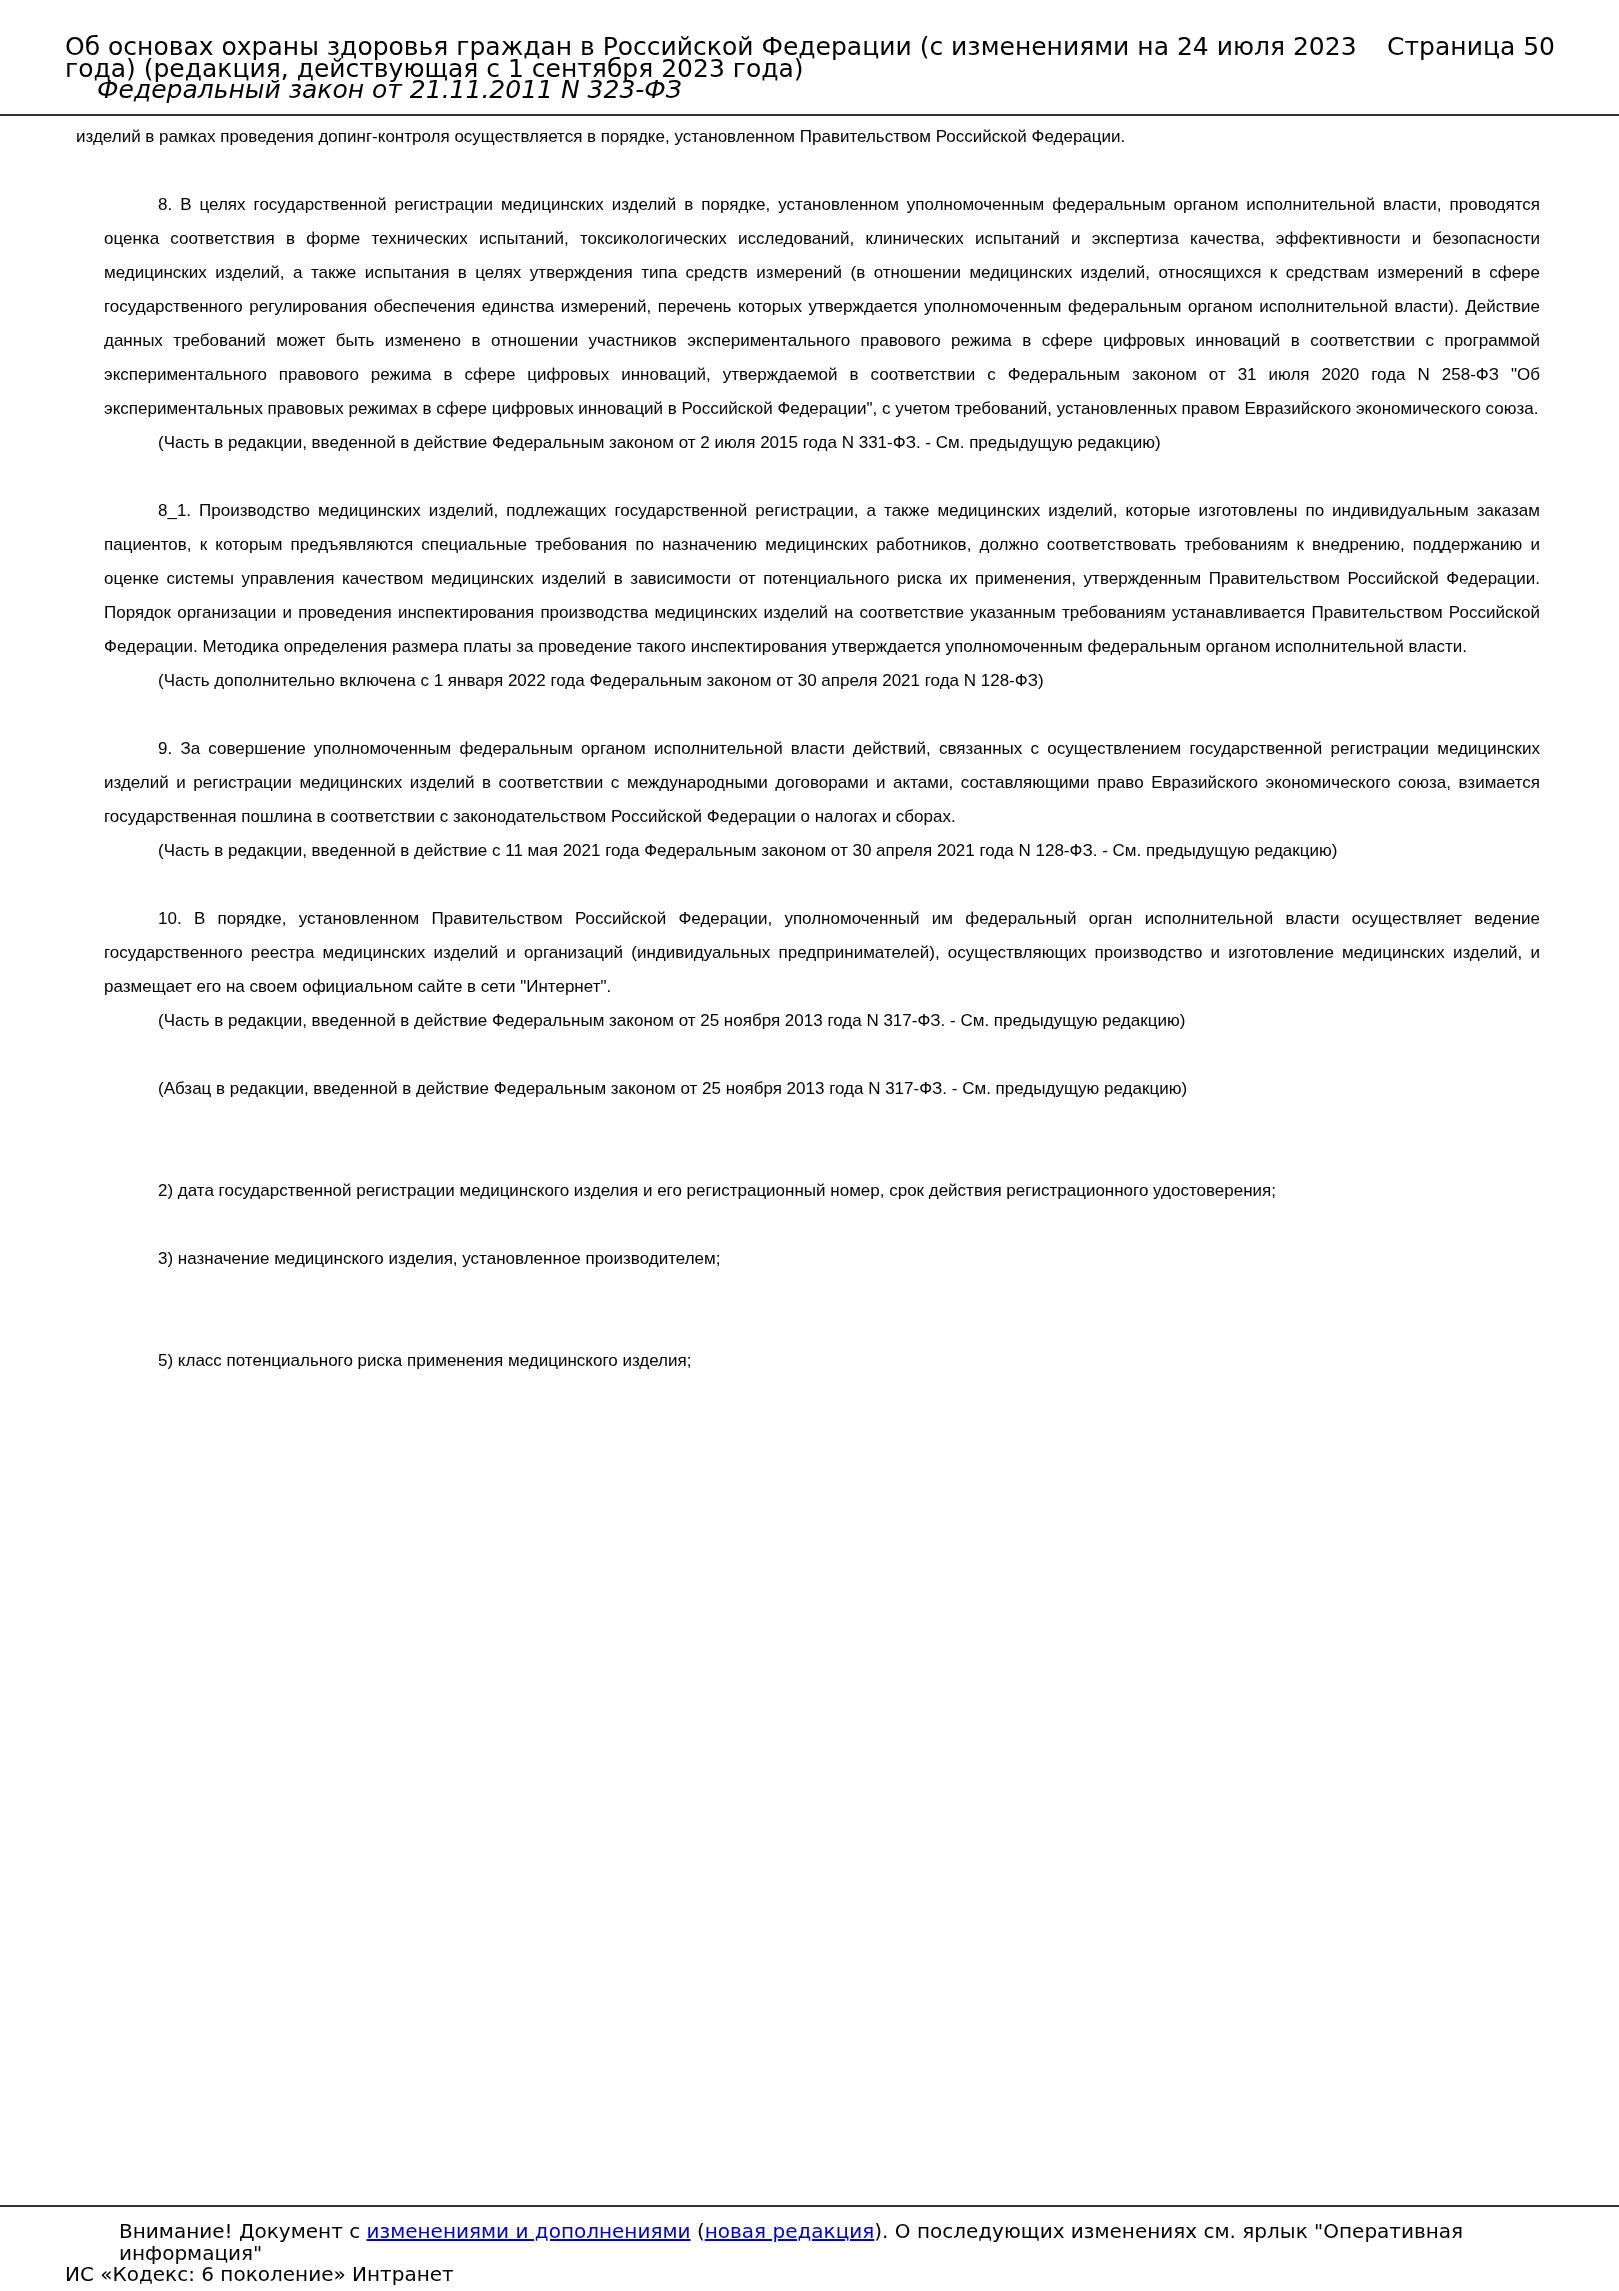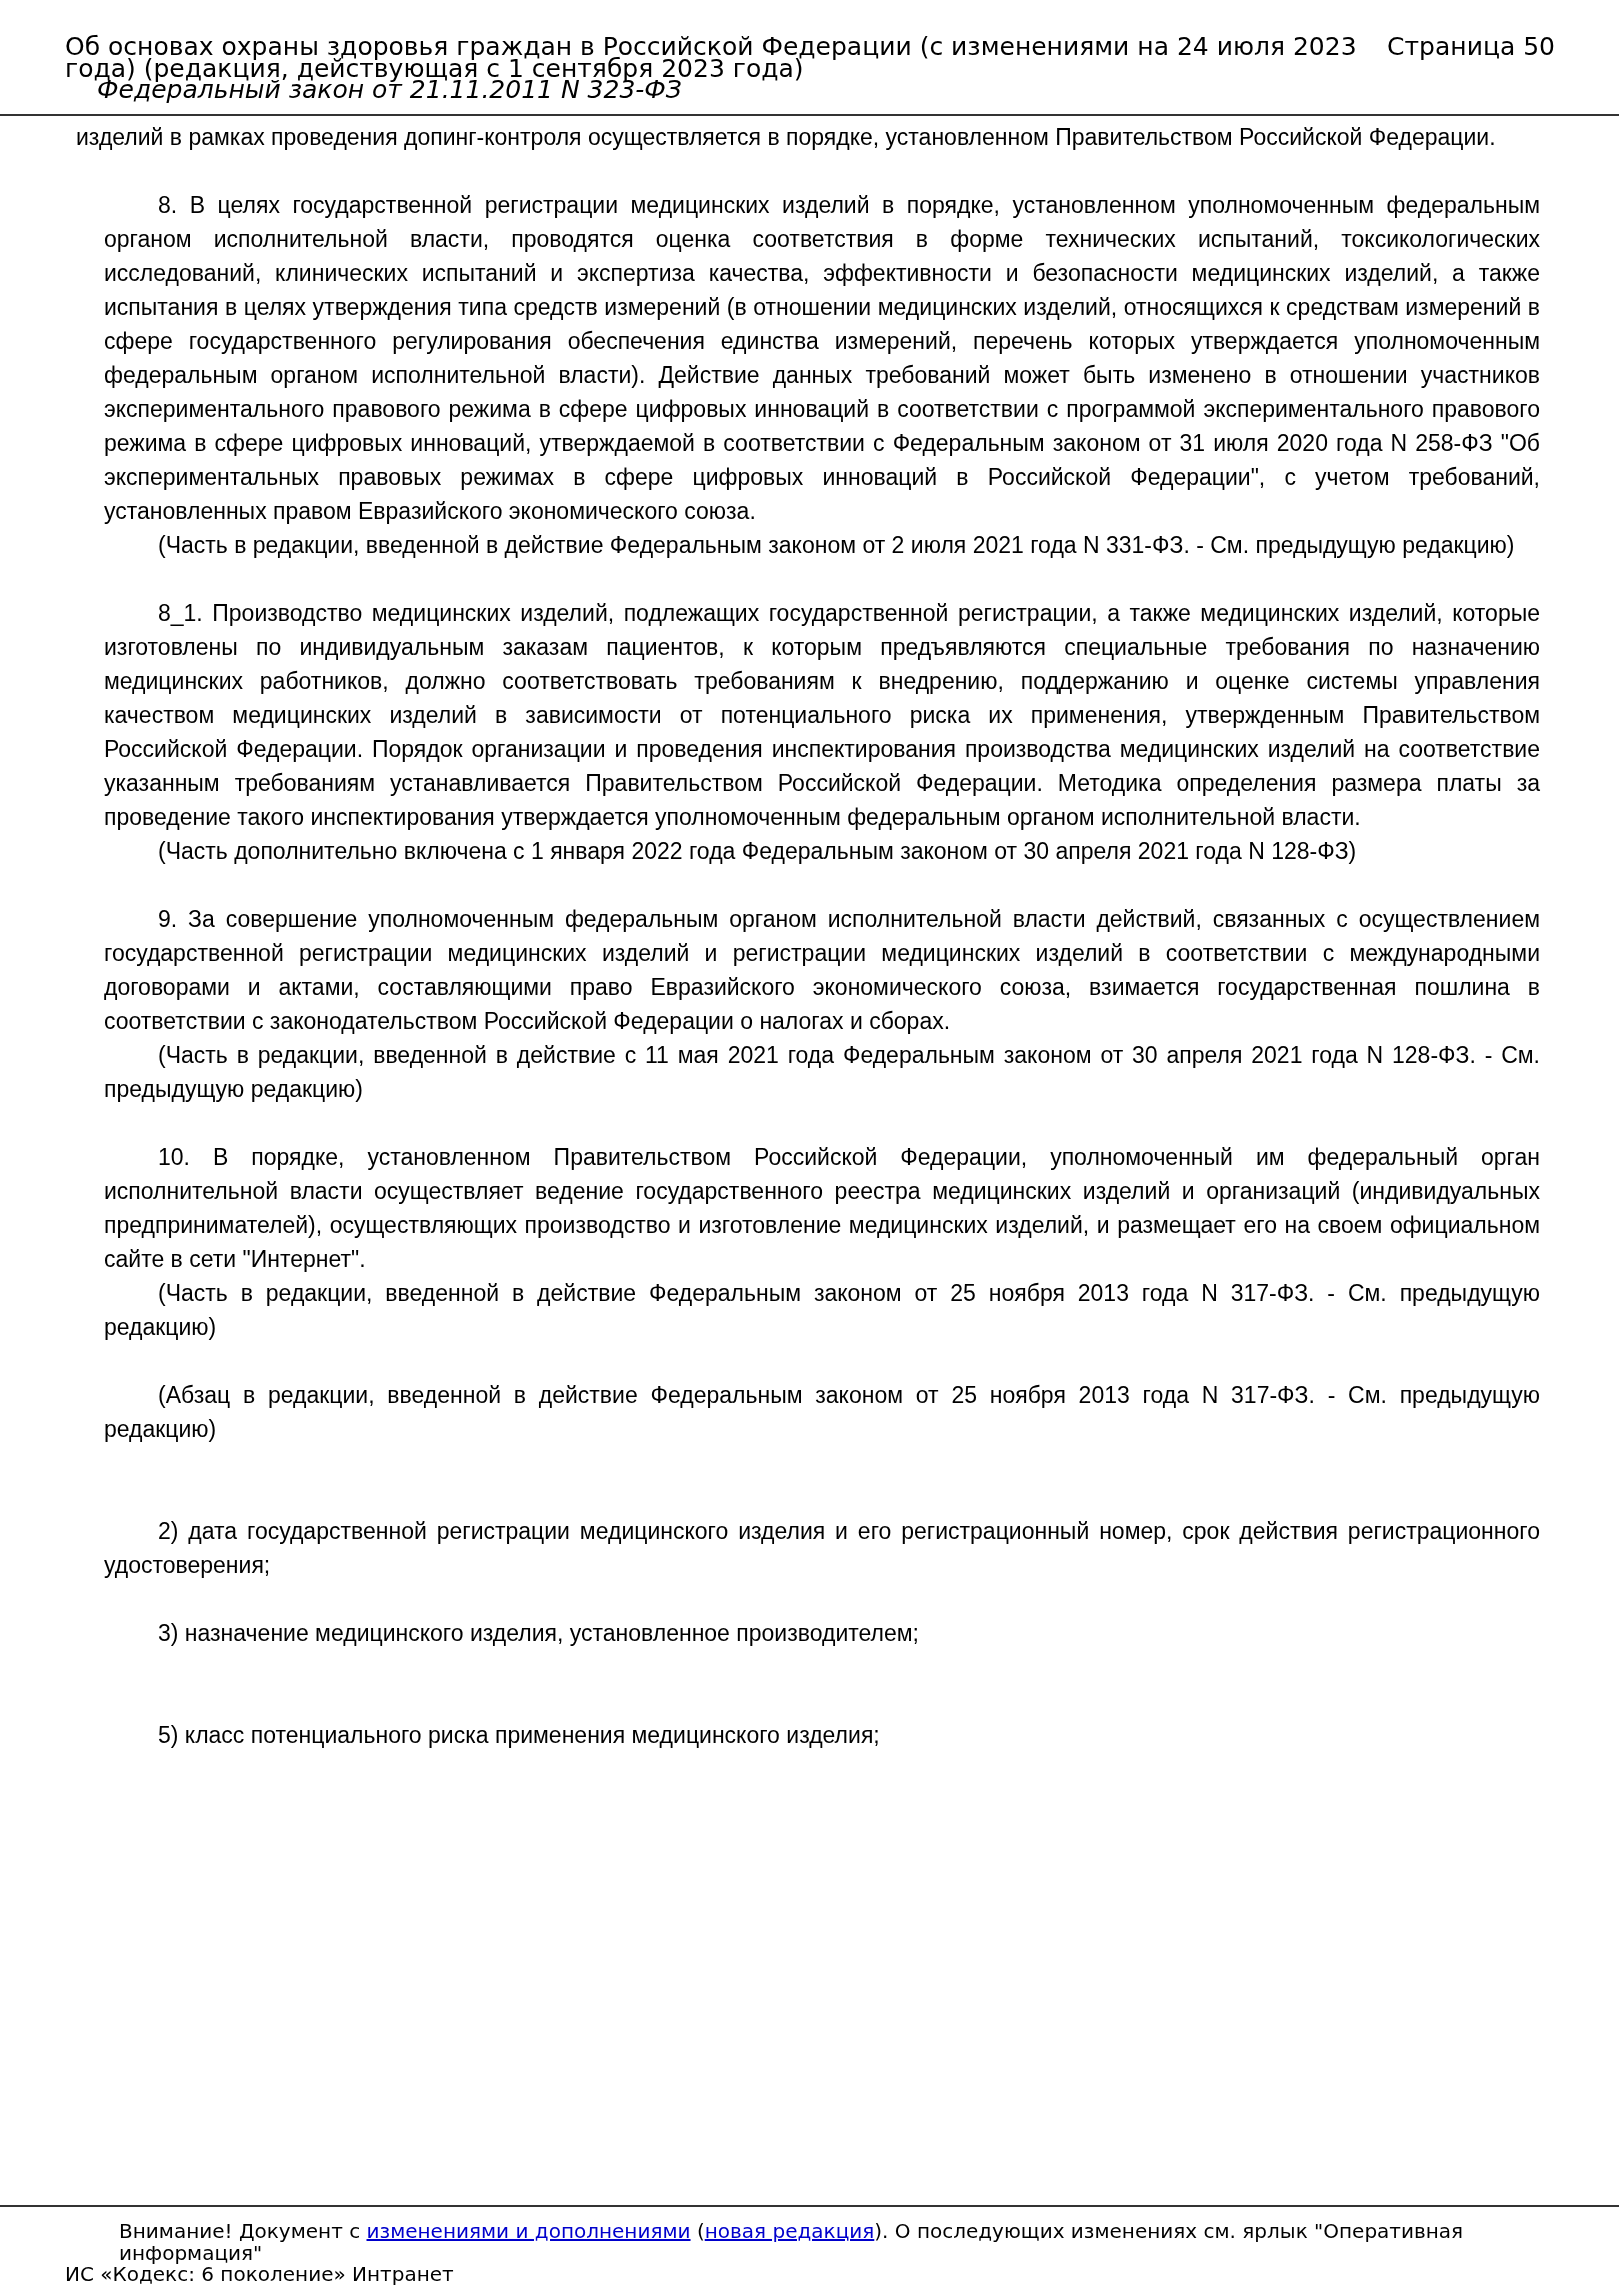--- a/index.html
+++ b/index.html
@@ -2,21 +2,21 @@
 <html><head>
 <meta charset="utf-8">
 <style>
   html, body { margin: 0; padding: 0; background: #ffffff; }
   body { width: 1619px; height: 2292px; position: relative; overflow: hidden; color: #000; }
   .header { position: absolute; left: 65px; top: 36px; width: 1490px; font-family: "DejaVu Sans", sans-serif; font-size: 25px; line-height: 21.6px; }
   .header .title { display: block; width: 1304px; }
   .header .page-no { position: absolute; right: 0; top: 0; }
   .header .law { font-style: italic; margin-left: 32px; }
   .rule-top { position: absolute; left: 0; top: 114px; width: 1619px; height: 2px; background: #333; }
-  .content { position: absolute; left: 76px; top: 120px; width: 1464px; font-family: "Liberation Sans", sans-serif; font-size: 23px; line-height: 34px; text-align: justify; }
+  .content { position: absolute; left: 76px; top: 120px; width: 1464px; font-family: "Liberation Sans", sans-serif; font-size: 17px; line-height: 34px; text-align: justify; }
   .content p { margin: 0; }
   .content p.ind { text-indent: 54px; margin-left: 28px; }
   .content .gap { height: 34px; }
   .rule-bottom { position: absolute; left: 0; top: 2205px; width: 1619px; height: 2px; background: #333; }
   .footer { position: absolute; left: 65px; top: 2221px; width: 1500px; font-family: "DejaVu Sans", sans-serif; font-size: 20px; line-height: 21.6px; }
   .footer .notice { padding-left: 54px; }
   .footer a { color: #0000cc; text-decoration: underline; }
 </style>
 </head>
 <body>
@@ -25,21 +25,21 @@
   <span class="title">Об основах охраны здоровья граждан в Российской Федерации (с изменениями на 24 июля 2023 года) (редакция, действующая с 1 сентября 2023 года)</span>
   <span class="page-no">Страница 50</span>
   <div class="law">Федеральный закон от 21.11.2011 N 323-ФЗ</div>
 </div>
 <div class="rule-top"></div>
 
 <div class="content" id="content">
     <p>изделий в рамках проведения допинг-контроля осуществляется в порядке, установленном Правительством Российской Федерации.</p>
     <div class="gap"></div>
     <p class="ind">8. В целях государственной регистрации медицинских изделий в порядке, установленном уполномоченным федеральным органом исполнительной власти, проводятся оценка соответствия в форме технических испытаний, токсикологических исследований, клинических испытаний и экспертиза качества, эффективности и безопасности медицинских изделий, а также испытания в целях утверждения типа средств измерений (в отношении медицинских изделий, относящихся к средствам измерений в сфере государственного регулирования обеспечения единства измерений, перечень которых утверждается уполномоченным федеральным органом исполнительной власти). Действие данных требований может быть изменено в отношении участников экспериментального правового режима в сфере цифровых инноваций в соответствии с программой экспериментального правового режима в сфере цифровых инноваций, утверждаемой в соответствии с Федеральным законом от 31 июля 2020 года N 258-ФЗ "Об экспериментальных правовых режимах в сфере цифровых инноваций в Российской Федерации", с учетом требований, установленных правом Евразийского экономического союза.</p>
-    <p class="ind">(Часть в редакции, введенной в действие Федеральным законом от 2 июля 2021 года N 331-ФЗ. - См. предыдущую редакцию)</p>
+    <p class="ind">(Часть в редакции, введенной в действие Федеральным законом от 2 июля 2015 года N 331-ФЗ. - См. предыдущую редакцию)</p>
     <div class="gap"></div>
     <p class="ind">8_1. Производство медицинских изделий, подлежащих государственной регистрации, а также медицинских изделий, которые изготовлены по индивидуальным заказам пациентов, к которым предъявляются специальные требования по назначению медицинских работников, должно соответствовать требованиям к внедрению, поддержанию и оценке системы управления качеством медицинских изделий в зависимости от потенциального риска их применения, утвержденным Правительством Российской Федерации. Порядок организации и проведения инспектирования производства медицинских изделий на соответствие указанным требованиям устанавливается Правительством Российской Федерации. Методика определения размера платы за проведение такого инспектирования утверждается уполномоченным федеральным органом исполнительной власти.</p>
     <p class="ind">(Часть дополнительно включена с 1 января 2022 года Федеральным законом от 30 апреля 2021 года N 128-ФЗ)</p>
     <div class="gap"></div>
     <p class="ind">9. За совершение уполномоченным федеральным органом исполнительной власти действий, связанных с осуществлением государственной регистрации медицинских изделий и регистрации медицинских изделий в соответствии с международными договорами и актами, составляющими право Евразийского экономического союза, взимается государственная пошлина в соответствии с законодательством Российской Федерации о налогах и сборах.</p>
     <p class="ind">(Часть в редакции, введенной в действие с 11 мая 2021 года Федеральным законом от 30 апреля 2021 года N 128-ФЗ. - См. предыдущую редакцию)</p>
     <div class="gap"></div>
     <p class="ind">10. В порядке, установленном Правительством Российской Федерации, уполномоченный им федеральный орган исполнительной власти осуществляет ведение государственного реестра медицинских изделий и организаций (индивидуальных предпринимателей), осуществляющих производство и изготовление медицинских изделий, и размещает его на своем официальном сайте в сети "Интернет".</p>
     <p class="ind">(Часть в редакции, введенной в действие Федеральным законом от 25 ноября 2013 года N 317-ФЗ. - См. предыдущую редакцию)</p>
     <div class="gap"></div>

